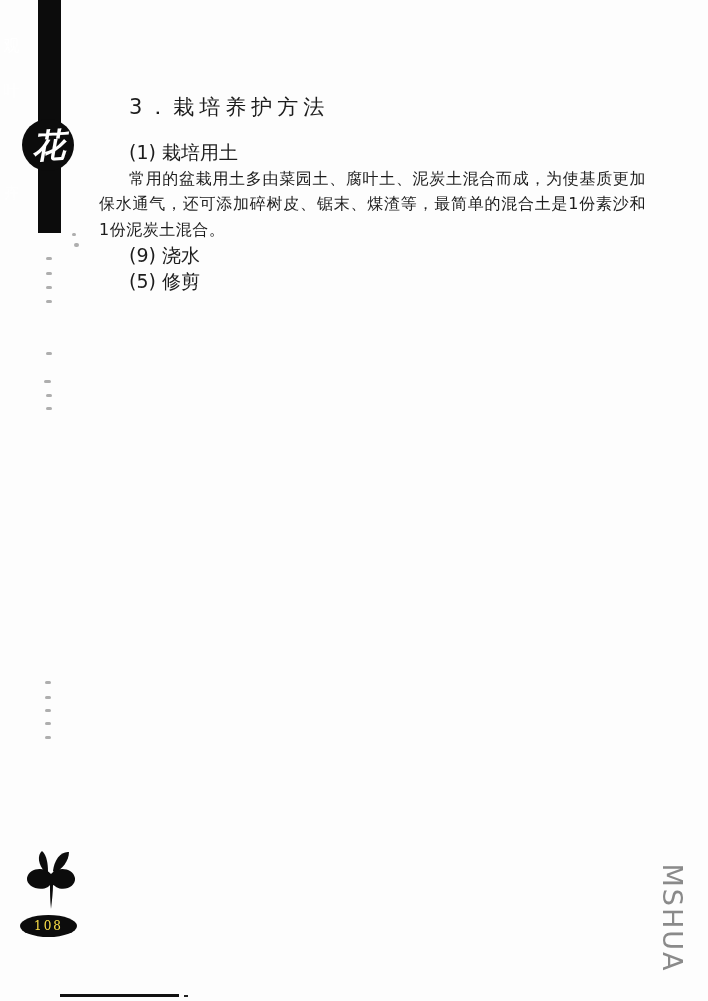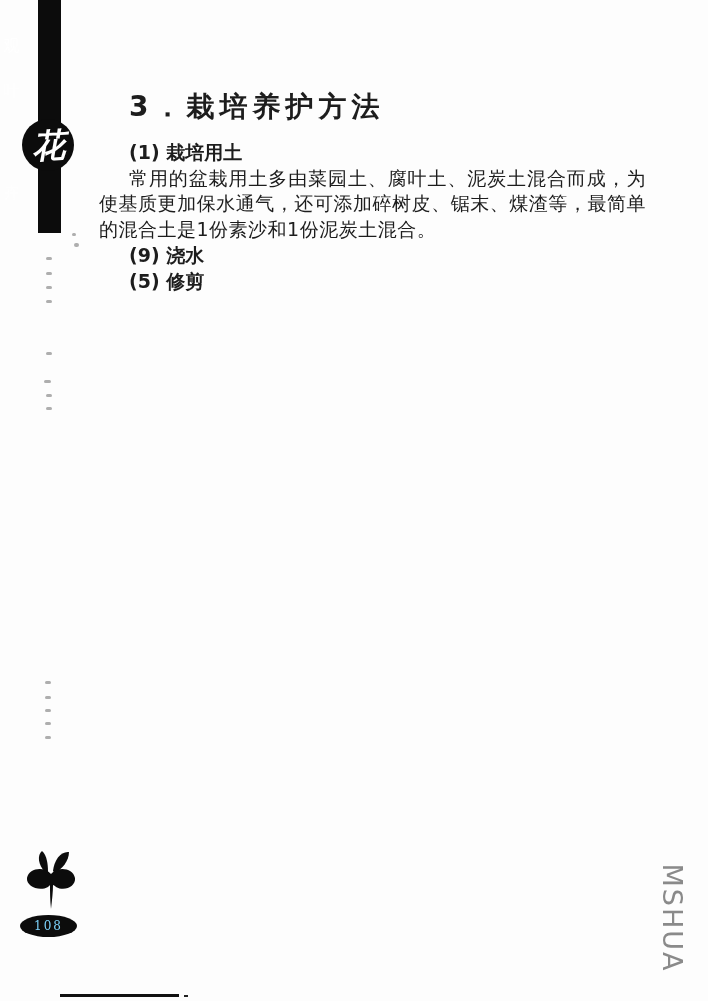--- a/index.html
+++ b/index.html
@@ -26,40 +26,40 @@
     background:#0c0c0c;border-radius:50%;
     display:flex;align-items:center;justify-content:center;
   }
   .medallion span{
     color:#fff;font-size:33px;font-style:italic;font-weight:700;
     transform:rotate(-4deg);line-height:1;
   }
   
   .main{position:absolute;left:99px;top:92px;width:547px;}
   .page-title{
-    font-size:28px;line-height:30px;font-weight:700;
+    font-size:21px;line-height:30px;font-weight:400;
     letter-spacing:5px;margin:0 0 18px 0;padding-left:30px;
   }
   .sec-heading{
     font-size:19px;line-height:25.7px;margin:0;text-indent:30px;
-    font-weight:700;
+    font-weight:400;
   }
   .sec-body{
-    font-size:19px;line-height:25.7px;margin:0;text-indent:30px;
+    font-size:16px;line-height:25.7px;margin:0;text-indent:30px;
     text-align:justify;letter-spacing:.5px;
   }
   
   .plant-logo{position:absolute;left:24px;top:849px;}
   .page-badge{
     position:absolute;left:20px;top:915px;width:57px;height:22px;
     background:#0c0c0c;border-radius:50%;
     display:flex;align-items:center;justify-content:center;
   }
   .page-badge span{
-    color:#7dd3fc;font-family:"DejaVu Serif",serif;font-size:12px;
+    color:#fde047;font-family:"DejaVu Serif",serif;font-size:12px;
     letter-spacing:2px;line-height:1;
   }
   .watermark{
     position:absolute;left:672px;top:918px;color:#8a8a8a;
     font-size:27px;letter-spacing:2px;white-space:nowrap;
     transform:translate(-50%,-50%) rotate(90deg);
     font-weight:400;
   }
   .footer-rule{position:absolute;left:60px;top:994px;width:119px;height:3px;background:#111;}
   .footer-dot{position:absolute;left:184px;top:995px;width:4px;height:2px;background:#222;}

